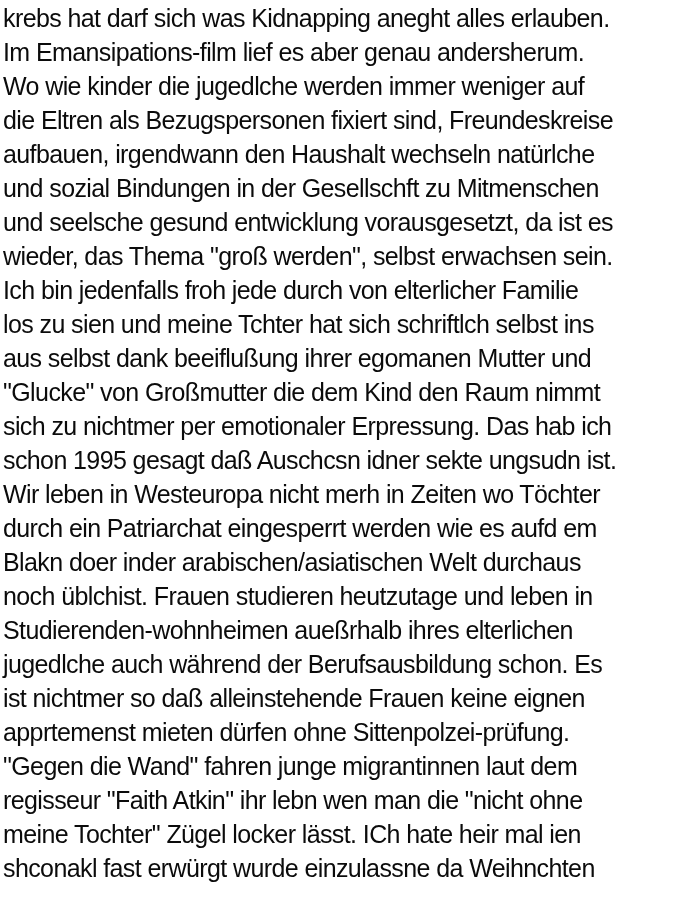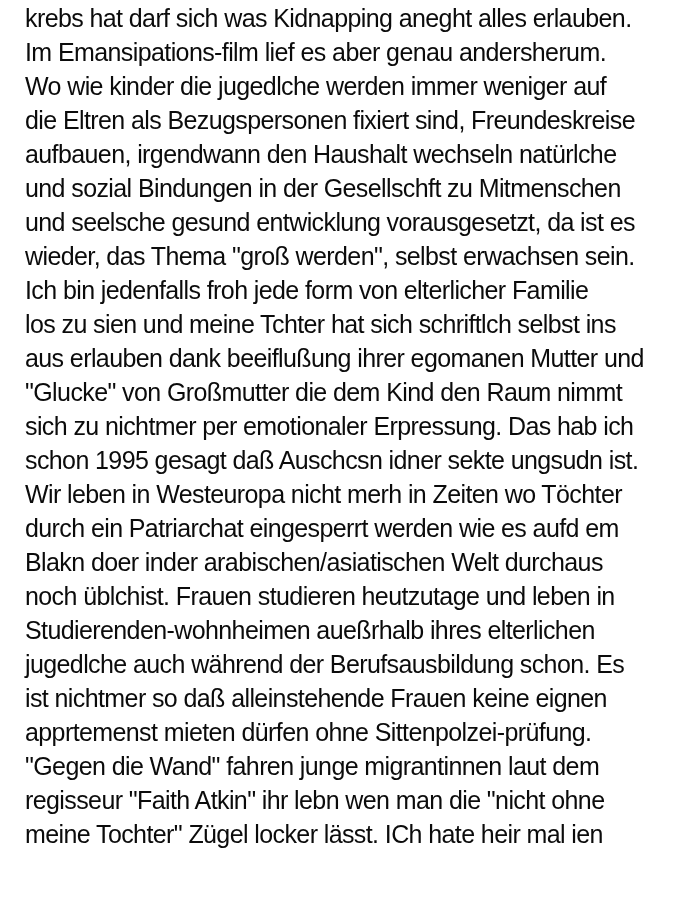--- a/index.html
+++ b/index.html
@@ -16,51 +16,51 @@
     padding: 1px 0 0 3px;
     box-sizing: border-box;
     background: #ffffff;
   }
   .text-block {
     font-family: "Liberation Sans", "DejaVu Sans", sans-serif;
     font-size: 25px;
     line-height: 34px;
     color: #0b0b0b;
     letter-spacing: -0.6px;
-    margin-left: 22px;
   }
   .text-line {
     white-space: nowrap;
     height: 34px;
   }
 </style>
 </head>
 <body>
 
 <div class="page">
   <div class="text-block">
       <div class="text-line">krebs hat darf sich was Kidnapping aneght alles erlauben.</div>
       <div class="text-line">Im Emansipations-film lief es aber genau andersherum.</div>
       <div class="text-line">Wo wie kinder die jugedlche werden immer weniger auf</div>
       <div class="text-line">die Eltren als Bezugspersonen fixiert sind, Freundeskreise</div>
       <div class="text-line">aufbauen, irgendwann den Haushalt wechseln natürlche</div>
       <div class="text-line">und sozial Bindungen in der Gesellschft zu Mitmenschen</div>
       <div class="text-line">und seelsche gesund entwicklung vorausgesetzt, da ist es</div>
       <div class="text-line">wieder, das Thema "groß werden", selbst erwachsen sein.</div>
-      <div class="text-line">Ich bin jedenfalls froh jede form von elterlicher Familie</div>
+      <div class="text-line">Ich bin jedenfalls froh jede durch von elterlicher Familie</div>
       <div class="text-line">los zu sien und meine Tchter hat sich schriftlch selbst ins</div>
-      <div class="text-line">aus erlauben dank beeiflußung ihrer egomanen Mutter und</div>
+      <div class="text-line">aus selbst dank beeiflußung ihrer egomanen Mutter und</div>
       <div class="text-line">"Glucke" von Großmutter die dem Kind den Raum nimmt</div>
       <div class="text-line">sich zu nichtmer per emotionaler Erpressung. Das hab ich</div>
       <div class="text-line">schon 1995 gesagt daß Auschcsn idner sekte ungsudn ist.</div>
       <div class="text-line">Wir leben in Westeuropa nicht merh in Zeiten wo Töchter</div>
       <div class="text-line">durch ein Patriarchat eingesperrt werden wie es aufd em</div>
       <div class="text-line">Blakn doer inder arabischen/asiatischen Welt durchaus</div>
       <div class="text-line">noch üblchist. Frauen studieren heutzutage und leben in</div>
       <div class="text-line">Studierenden-wohnheimen aueßrhalb ihres elterlichen</div>
       <div class="text-line">jugedlche auch während der Berufsausbildung schon. Es</div>
       <div class="text-line">ist nichtmer so daß alleinstehende Frauen keine eignen</div>
       <div class="text-line">apprtemenst mieten dürfen ohne Sittenpolzei-prüfung.</div>
       <div class="text-line">"Gegen die Wand" fahren junge migrantinnen laut dem</div>
       <div class="text-line">regisseur "Faith Atkin" ihr lebn wen man die "nicht ohne</div>
       <div class="text-line">meine Tochter" Zügel locker lässt. ICh hate heir mal ien</div>
+      <div class="text-line">shconakl fast erwürgt wurde einzulassne da Weihnchten</div>
     </div>
 </div>
 
 </body></html>

